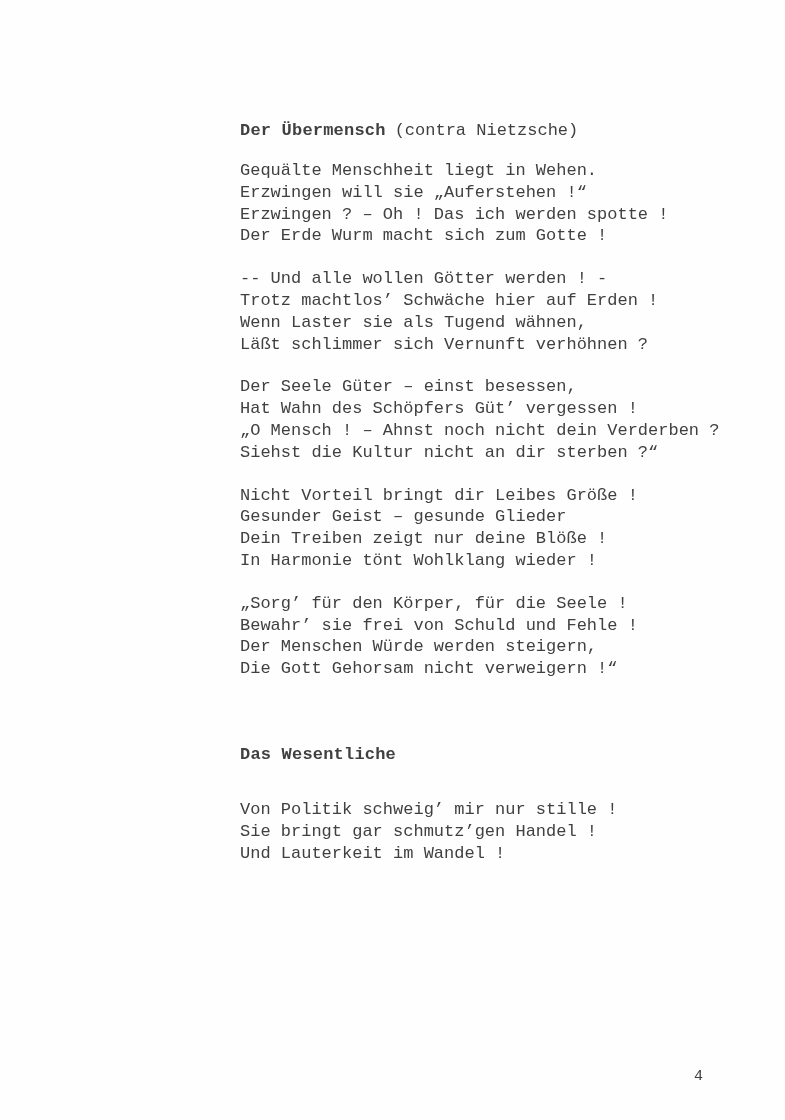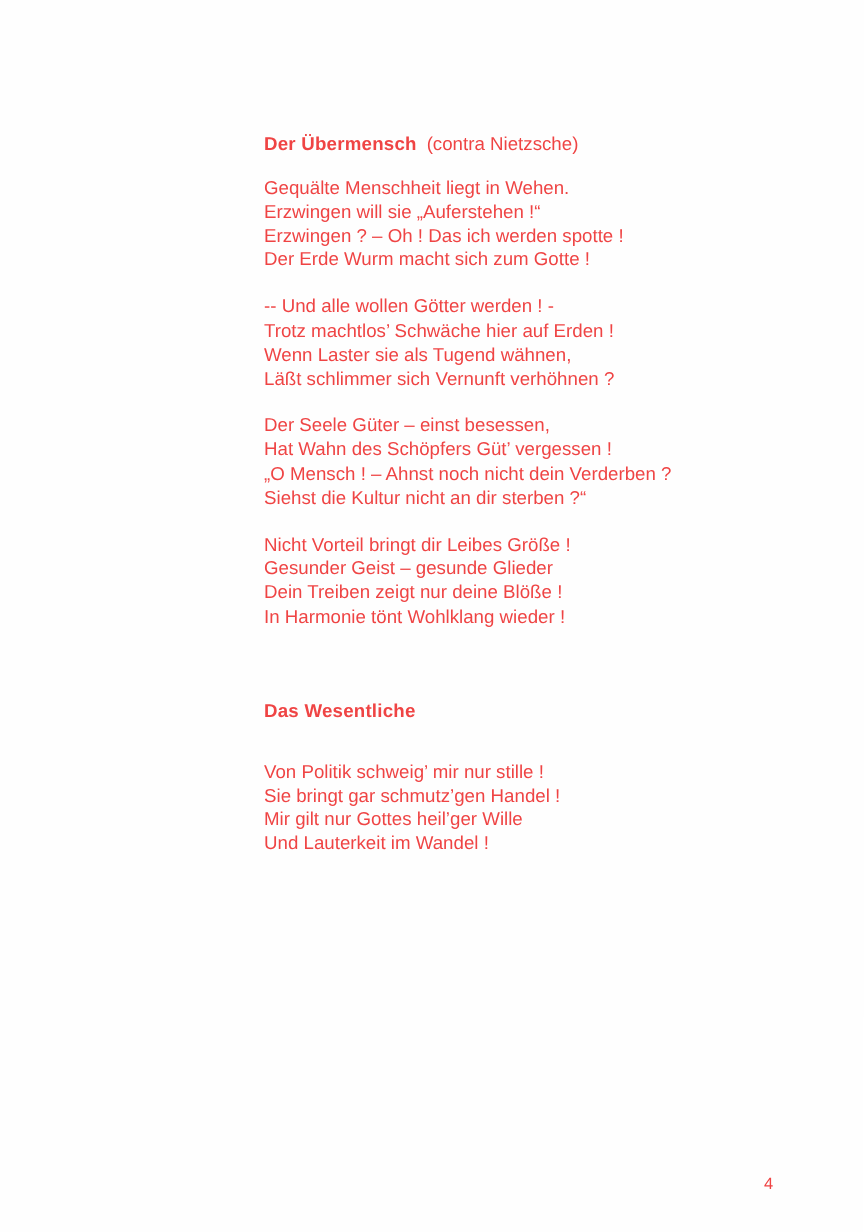--- a/index.html
+++ b/index.html
@@ -6,22 +6,22 @@
     margin: 0;
     padding: 0;
     background: #ffffff;
   }
   .page {
     position: relative;
     width: 785px;
     height: 1120px;
     background: #fefefe;
     overflow: hidden;
-    font-family: Liberation Sans, sans-serif;
-    color: #ef4444;
+    font-family: Liberation Mono, monospace;
+    color: #404040;
   }
   .content {
     position: absolute;
     left: 240px;
     top: 120px;
     width: 470px;
     white-space: nowrap;
   }
   .poem-title {
     font-size: 17px;
@@ -79,22 +79,27 @@
         <div class="line">Hat Wahn des Schöpfers Güt’ vergessen !</div>
         <div class="line">„O Mensch ! – Ahnst noch nicht dein Verderben ?</div>
         <div class="line">Siehst die Kultur nicht an dir sterben ?“</div>
       </div>
       <div class="stanza">
         <div class="line">Nicht Vorteil bringt dir Leibes Größe !</div>
         <div class="line">Gesunder Geist – gesunde Glieder</div>
         <div class="line">Dein Treiben zeigt nur deine Blöße !</div>
         <div class="line">In Harmonie tönt Wohlklang wieder !</div>
       </div>
+      <div class="stanza">
+        <div class="line">„Sorg’ für den Körper, für die Seele !</div>
+        <div class="line">Bewahr’ sie frei von Schuld und Fehle !</div>
+        <div class="line">Der Menschen Würde werden steigern,</div>
+        <div class="line">Die Gott Gehorsam nicht verweigern !“</div>
+      </div>
       <h2 class="poem-title second"><span class="title-main">Das Wesentliche</span></h2>
       <div class="stanza">
         <div class="line">Von Politik schweig’ mir nur stille !</div>
         <div class="line">Sie bringt gar schmutz’gen Handel !</div>
-        <div class="line">Mir gilt nur Gottes heil’ger Wille</div>
         <div class="line">Und Lauterkeit im Wandel !</div>
       </div>
     </main>
   <div class="page-number">4</div>
 </div>
 
 </body></html>

